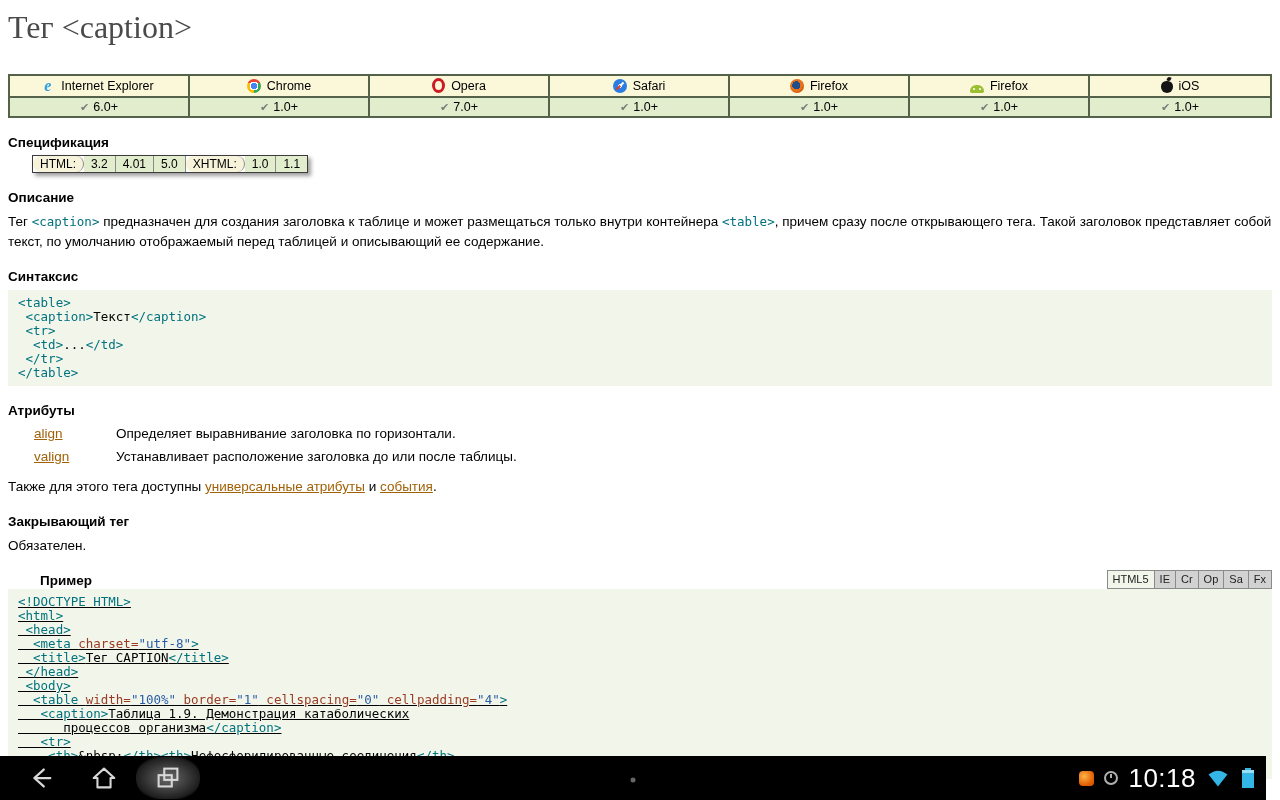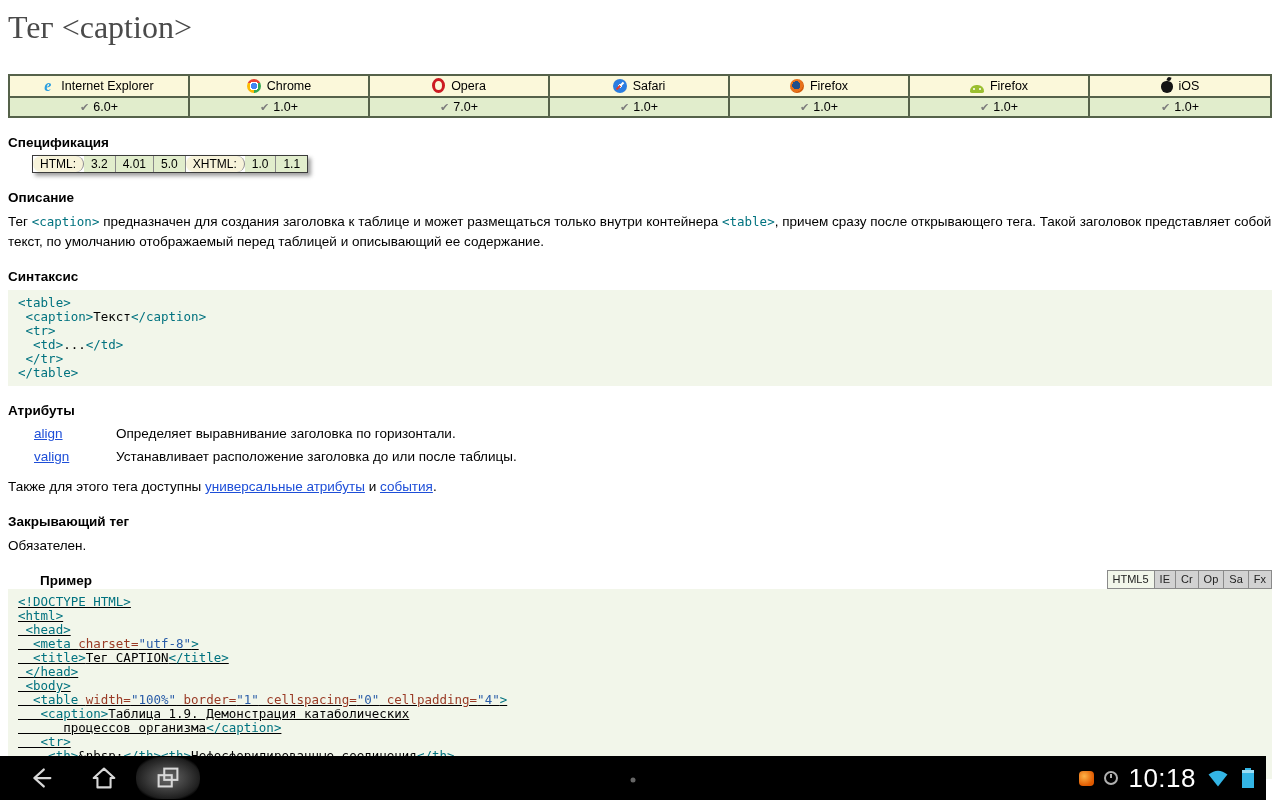--- a/index.html
+++ b/index.html
@@ -83,21 +83,21 @@
   .tk-tag { color:#00727f; }
   .tk-txt { color:#000; }
   .tk-attr { color:#9a3b26; }
   .tk-val { color:#2a5da8; }
 
   
   .attr-grid {
     margin:8px 0 0 34px; display:grid; grid-template-columns:82px 1fr;
     row-gap:8px; font-size:13.5px; align-items:start;
   }
-  a.page-link { color:#1d4ed8; text-decoration:underline; cursor:pointer; }
+  a.page-link { color:#a16207; text-decoration:underline; cursor:pointer; }
 
   
   .ex-head { display:flex; align-items:flex-end; justify-content:space-between; margin:14px 8px 0 30px; }
   .ex-label { font-size:13.5px; font-weight:700; margin:0 0 1px 10px; }
   .tabs { display:flex; }
   .tab {
     font-size:11px; padding:2px 5px 3px 5px; background:#d2d2d2;
     border:1px solid #8a8a8a; border-left:none; color:#222; cursor:pointer;
   }
   .tab.active { background:#f2f6ea; border-left:1px solid #8a8a8a; }

